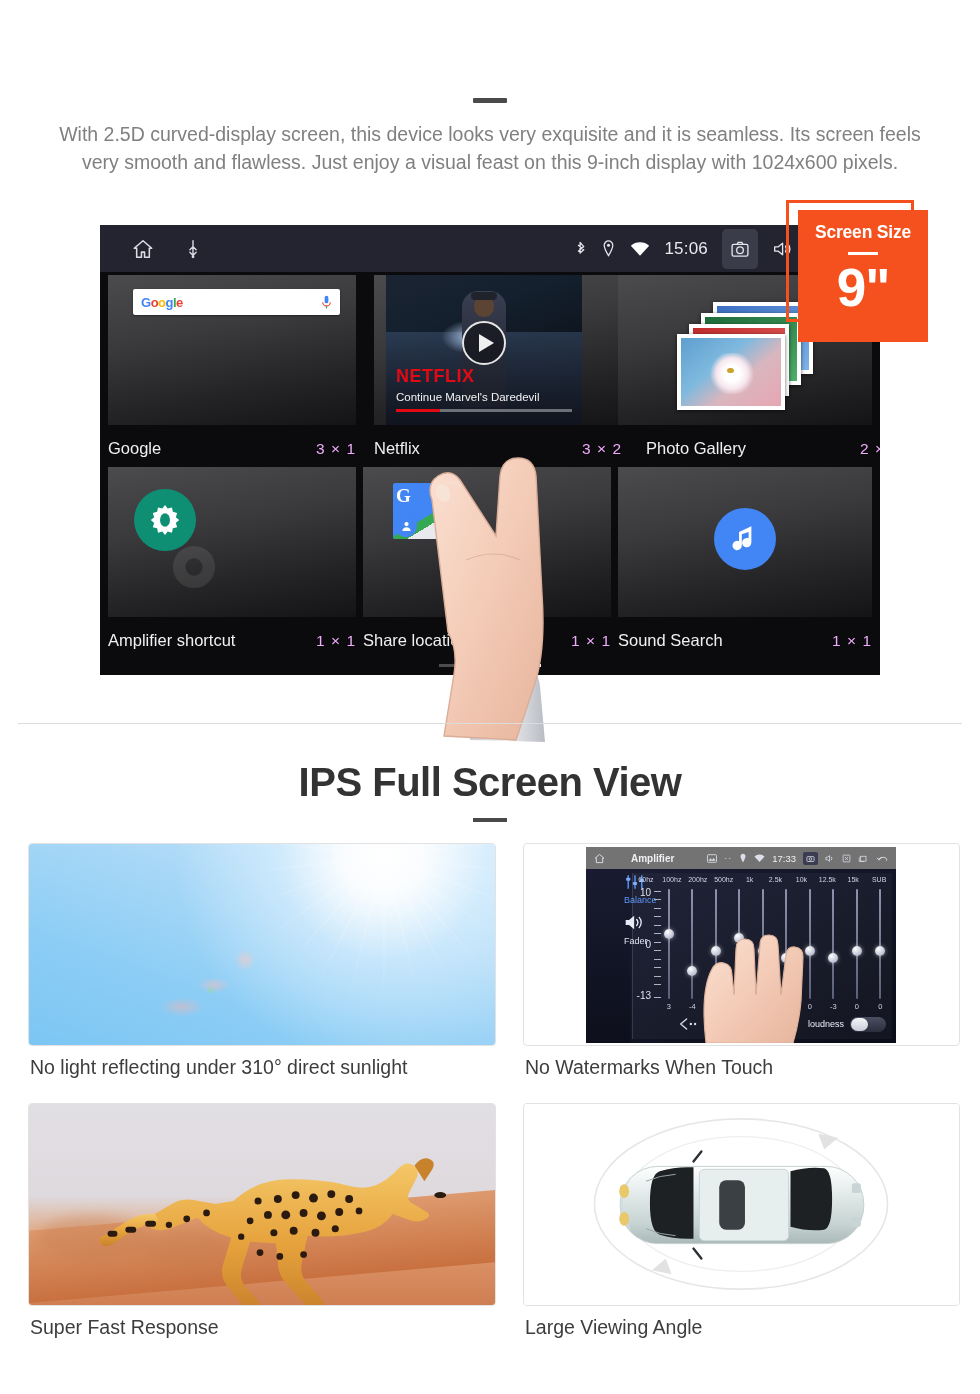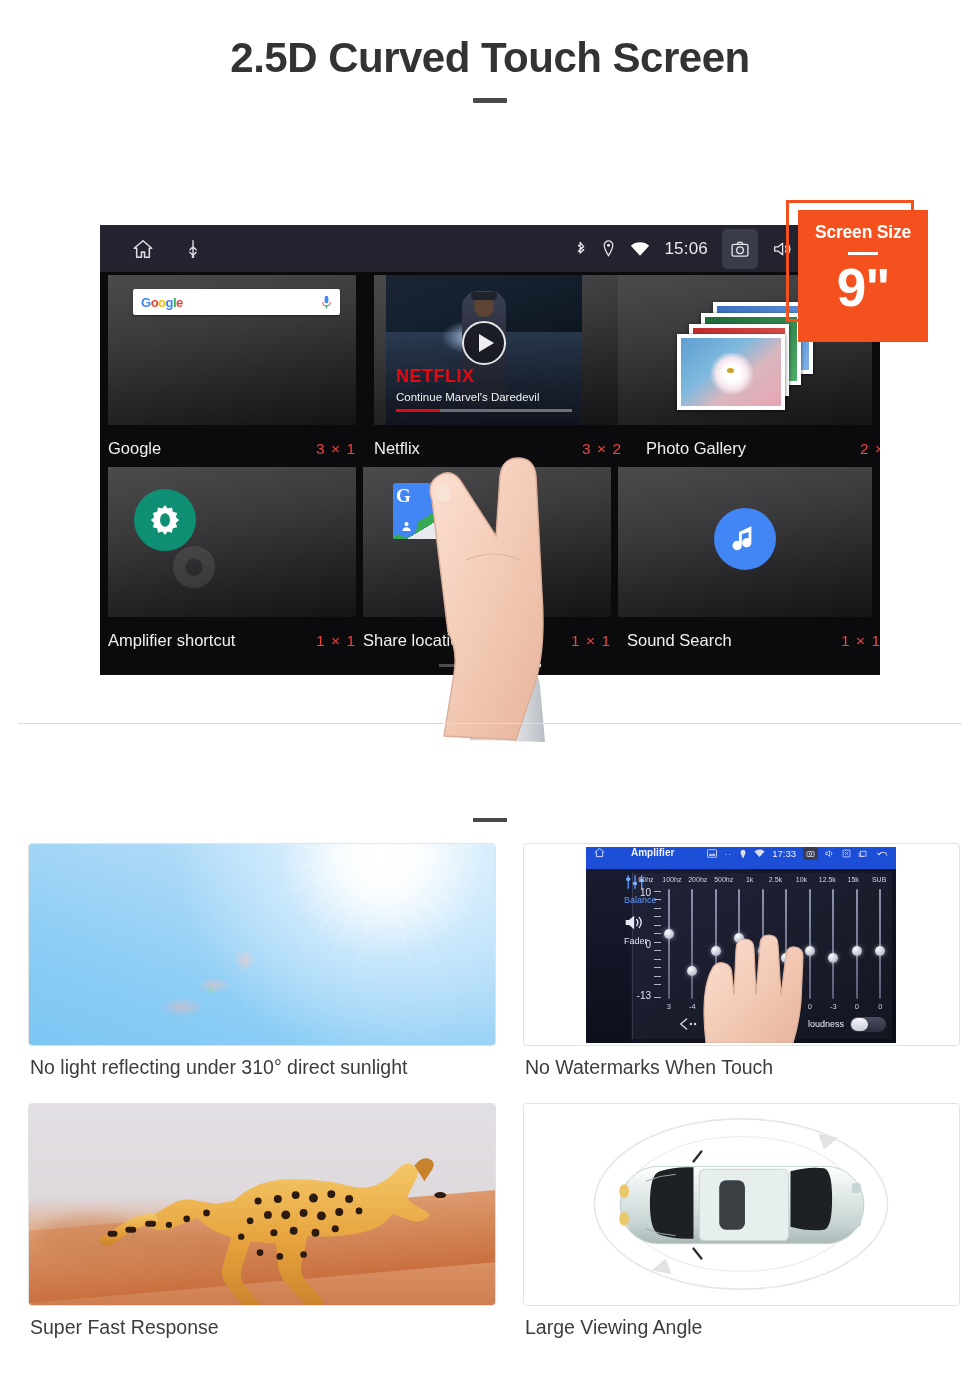--- a/index.html
+++ b/index.html
@@ -59,21 +59,21 @@
   .wthumb {
     position:absolute; left:0; top:0; height:150px;
     background:linear-gradient(170deg,#4b4b4d 0%,#3a3a3c 38%,#242426 72%,#141416 100%);
     overflow:hidden;
   }
   .wlabelrow {
     position:absolute; left:0; bottom:2px; width:100%;
     display:flex; justify-content:space-between; align-items:center;
   }
   .wlabel { color:#f0f0f0; font-size:16.5px; }
-  .wsize { color:#ef4444; font-size:15.5px; letter-spacing:1px; }
+  .wsize { color:#f0abfc; font-size:15.5px; letter-spacing:1px; }
 
   
   .gbar {
     position:absolute; left:25px; top:14px; width:207px; height:26px;
     background:#fff; border-radius:2px;
     display:flex; align-items:center; justify-content:space-between;
     padding:0 8px;
     box-shadow:0 1px 2px rgba(0,0,0,.4);
   }
   .glogo { font-size:13px; font-weight:bold; letter-spacing:-0.5px; }
@@ -226,21 +226,21 @@
     position:absolute; left:76%; top:6%; width:2px; height:150px;
     background:linear-gradient(180deg,rgba(255,255,255,.85),rgba(255,255,255,0));
     transform-origin:top center;
   }
   .flare { position:absolute; border-radius:50%; }
 
   
   .eq { width:100%; height:100%; background:#080a14; position:relative; overflow:hidden; }
   .eq-top {
     position:absolute; left:0; top:0; width:100%; height:22px;
-    background:#1d4ed8; display:flex; align-items:flex-start;
+    background:#737373; display:flex; align-items:center;
   }
   .eq-title { color:#f0f0f4; font-size:10px; font-weight:bold; margin-left:26px; }
   .eq-tico { display:flex; align-items:center; gap:7px; margin-left:auto; margin-right:8px; }
   .eq-clock { color:#f0f0f4; font-size:9.5px; }
   .eq-body { position:absolute; left:0; top:22px; width:100%; bottom:0;
     background:linear-gradient(150deg,#1a1d33 0%,#141729 40%,#0b0d18 100%); }
   .eq-side { position:absolute; left:0; top:0; width:44px; height:100%;
     background:linear-gradient(180deg,#191c30,#0d0f1c); text-align:center;padding-left:38px; }
   .eq-side .lbl { font-size:9px; margin-top:1px; }
   .eq-panel { position:absolute; left:46px; right:4px; top:4px; bottom:4px;
@@ -278,22 +278,22 @@
   .dust { position:absolute; border-radius:50%; background:rgba(199,122,78,.35); filter:blur(6px); }
 
   
   .carbox { width:100%; height:100%; background:#ffffff; position:relative; }
 </style>
 </head>
 <body>
 
 <div class="page">
 
-  <div class="sec1-title">2.5D Curved Touch Screen</div>
   <div class="title-rule"></div>
+  <div class="sec1-desc">With 2.5D curved-display screen, this device looks very exquisite and it is seamless. Its screen feels very smooth and flawless. Just enjoy a visual feast on this 9-inch display with 1024x600 pixels.</div>
 
   <div class="device">
 
     <div class="statusbar">
       <div class="sb-left">
         <svg class="sb-icon" viewBox="0 0 24 24">
           <path d="M12 3 2.5 11.2h2.6V21h5.2v-5.6h3.4V21h5.2v-9.8h2.6z" fill="none" stroke="#dcdce4" stroke-width="1.7" stroke-linejoin="round"></path>
         </svg>
         <svg class="sb-icon" viewBox="0 0 24 24">
           <path d="M12 3v16M12 19l-3.4-3.4M12 19l3.4-3.4M12 9.5 8.6 12.9M12 9.5l3.4 3.4" stroke="#dcdce4" stroke-width="1.5" fill="none" stroke-linecap="round"></path>
@@ -445,21 +445,21 @@
         </div>
 
         <div class="wcell" style="left:518px; width:254px;">
           <div class="wthumb" style="width:254px;">
             <div class="snd-badge">
               <svg width="34" height="34" viewBox="0 0 32 32">
                 <path d="M22 4v15.5a4.4 4.4 0 1 1-2.6-4V9.6L13 11.6v10.6a4.4 4.4 0 1 1-2.6-4V9.5z" fill="#ffffff"></path>
               </svg>
             </div>
           </div>
-          <div class="wlabelrow" style="width:254px;margin-left:9px;">
+          <div class="wlabelrow" style="width:254px;">
             <span class="wlabel">Sound Search</span>
             <span class="wsize">1 × 1</span>
           </div>
         </div>
       </div>
 
       <div class="pagedots">
         <span class="pdot"></span>
         <span class="pdot"></span>
         <span class="pdot on"></span>
@@ -489,20 +489,21 @@
 
   <div class="badge-frame"></div>
   <div class="badge">
     <div class="badge-t">Screen Size</div>
     <div class="badge-rule"></div>
     <div class="badge-n">9"</div>
   </div>
 
   <div class="divider"></div>
 
+  <div class="sec2-title">IPS Full Screen View</div>
   <div class="title-rule2"></div>
 
   <div class="cell" style="left:28px; top:843px; width:468px; height:230px;">
     <div class="cimg" style="width:468px; height:203px;">
       <div class="sky">
         <div class="flare" style="left:44%;top:52%;width:22px;height:22px;background:radial-gradient(circle,rgba(255,200,190,.55),rgba(255,200,190,0) 70%);"></div>
         <div class="flare" style="left:36%;top:66%;width:34px;height:16px;background:radial-gradient(ellipse,rgba(255,190,185,.5),rgba(255,190,185,0) 70%);"></div>
         <div class="flare" style="left:28%;top:76%;width:46px;height:20px;background:radial-gradient(ellipse,rgba(255,178,172,.45),rgba(255,178,172,0) 70%);"></div>
         <div class="flare" style="left:38%;top:70%;width:10px;height:10px;background:radial-gradient(circle,rgba(150,220,150,.55),rgba(150,220,150,0) 70%);"></div>
       <div class="sunray" style="transform: rotate(0deg); opacity: 0.35;"></div>

